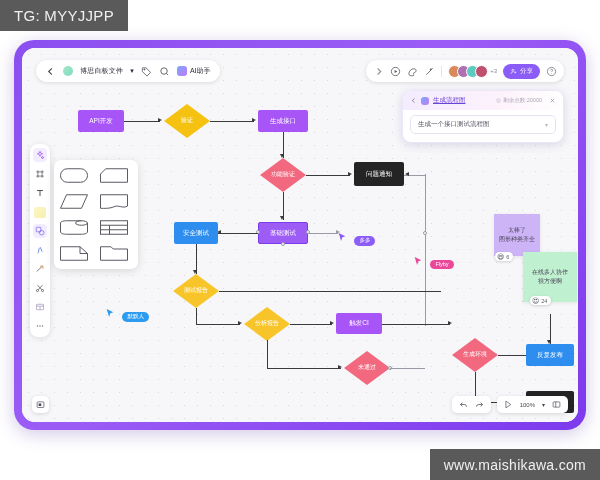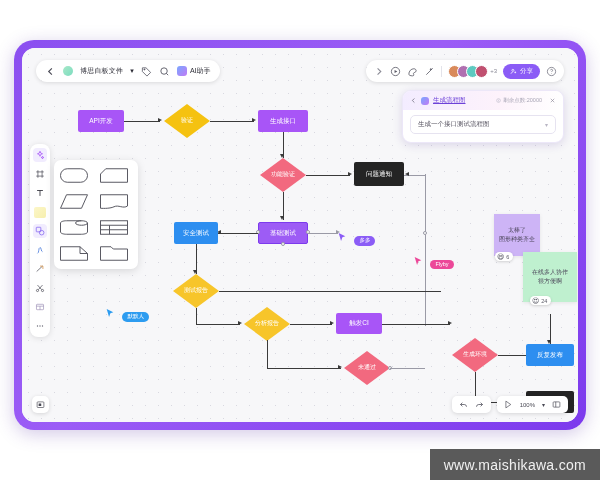--- a/index.html
+++ b/index.html
@@ -628,15 +628,16 @@
           <svg width="9" height="9" viewBox="0 0 24 24" fill="none" stroke="#4a4a55" stroke-width="1.8">
               <rect x="3" y="5" width="18" height="14" rx="2"></rect>
               <path d="M10 5v14"></path>
             </svg>
         </div>
       </div>
 
     </div>
   </div>
 
+  <div class="wm tl">TG: MYYJJPP</div>
   <div class="wm br">www.maishikawa.com</div>
 
 </div>
 
 </body></html>

